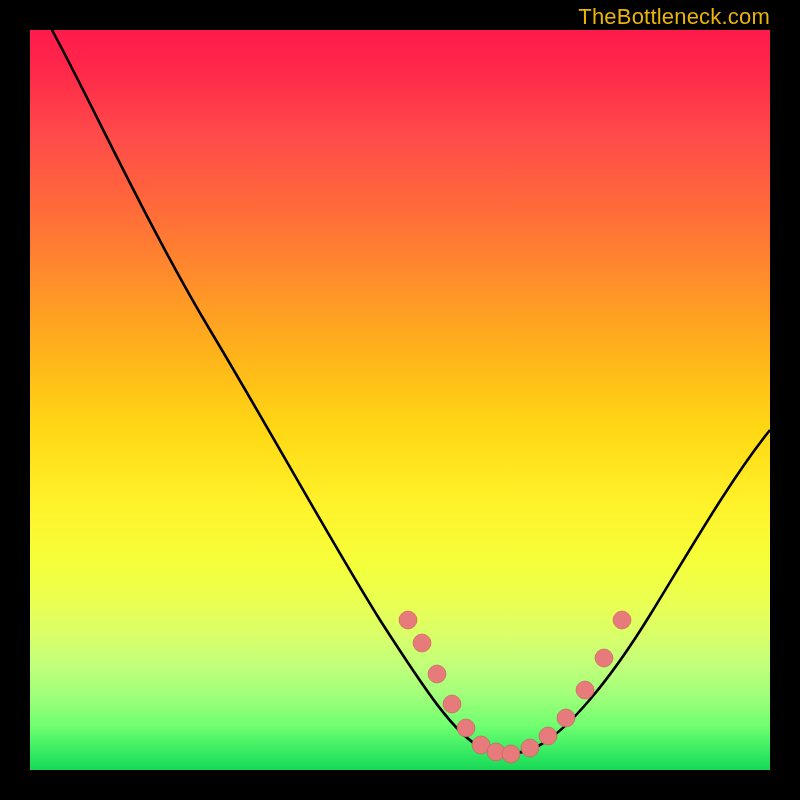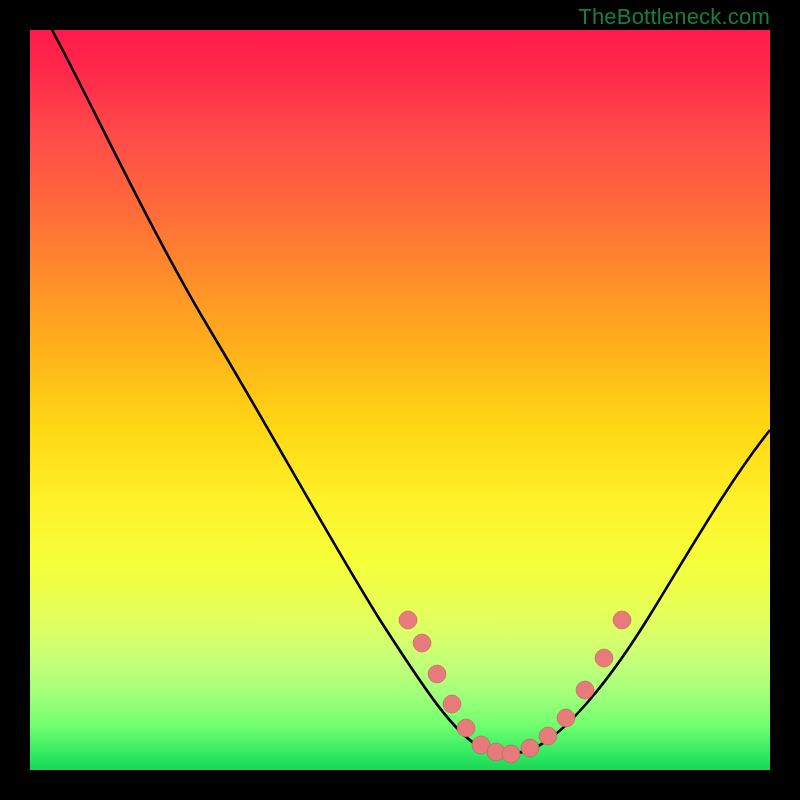--- a/index.html
+++ b/index.html
@@ -43,21 +43,21 @@
       #a0ff7a 90%,
       #70ff70 94%,
       #30e860 98%,
       #18d858 100%
     );
   }
   .watermark {
     position: absolute;
     top: 4px;
     right: 30px;
-    color: #15803d;
+    color: #eab308;
     font-size: 22px;
     font-weight: 500;
     letter-spacing: 0.2px;
   }
   svg.curve {
     position: absolute;
     left: 0;
     top: 0;
     width: 740px;
     height: 740px;

